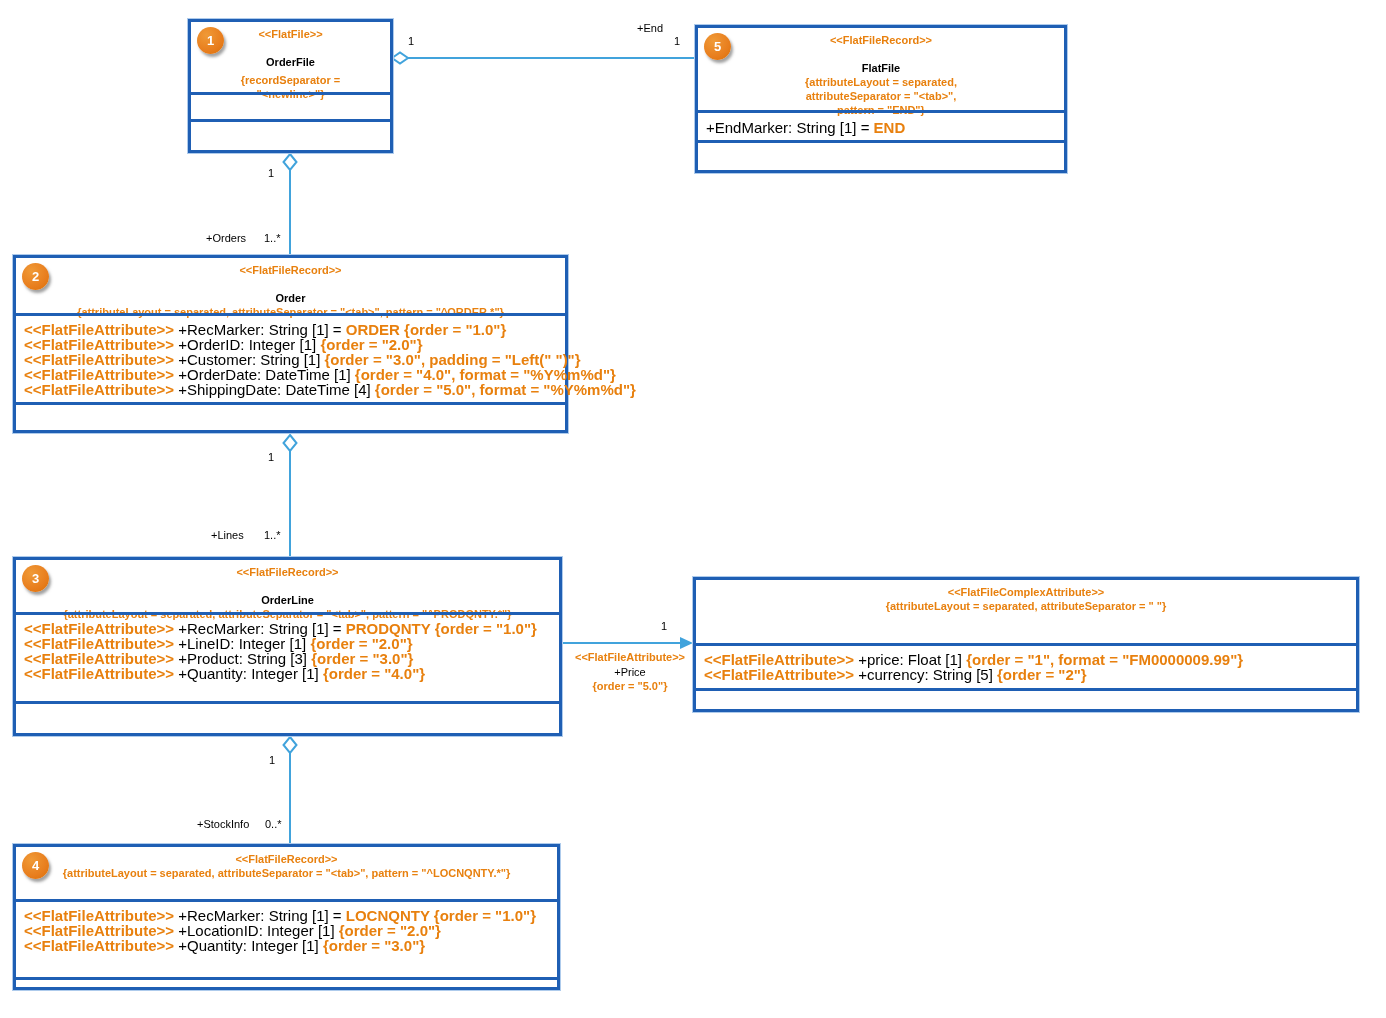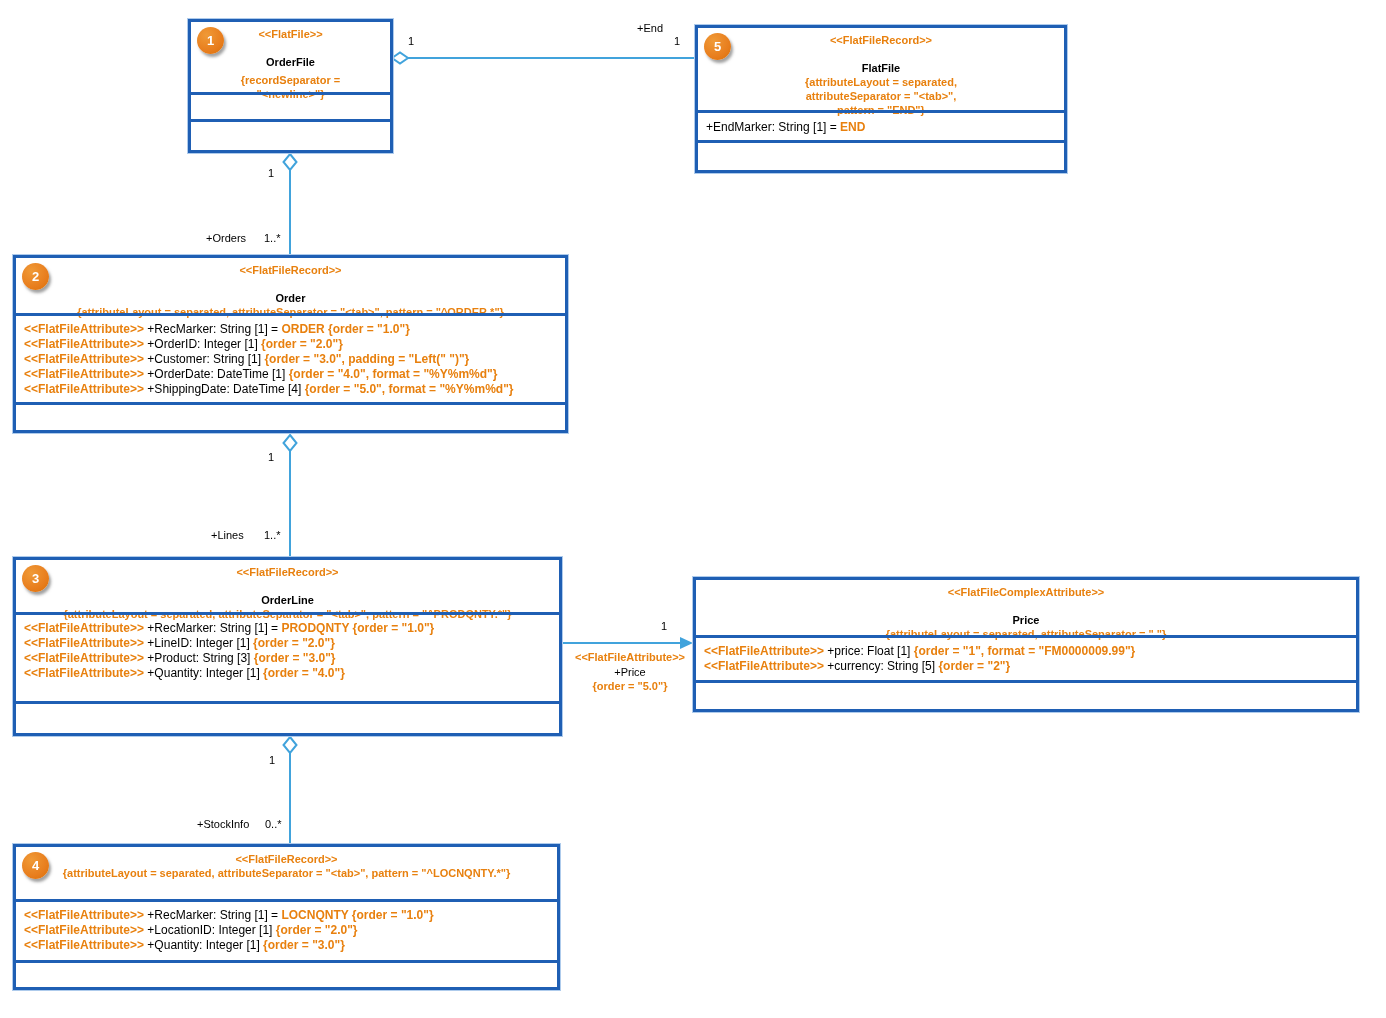--- a/index.html
+++ b/index.html
@@ -19,21 +19,21 @@
     display: flex;
     flex-direction: column;
   }
   .compartment { position: relative; }
   .compartment + .compartment { border-top: 3px solid #1F5FB4; }
   .c-title { text-align: center; padding-top: 5px; font-weight: bold; font-size: 11px; line-height: 14px; }
   .stereotype { color: #E8800E; font-weight: bold; }
   .classname  { color: #000000; font-weight: bold; margin-top: 14px; }
   .constraint { color: #E8800E; font-weight: bold; }
   .constraint div { line-height: 14px; }
-  .c-attrs { font-size: 12px; line-height: 15px; padding: 6px 4px 0 8px; white-space: nowrap; }
+  .c-attrs { font-size: 15px; line-height: 15px; padding: 6px 4px 0 8px; white-space: nowrap; }
   .attr-row .stereo { color: #E8800E; font-weight: bold; }
   .attr-row .txt    { color: #000000; }
   .attr-row .val    { color: #E8800E; font-weight: bold; }
   .c-empty { flex: 1; }
 
   
   .badge {
     position: absolute; left: 6px; top: 5px; width: 27px; height: 27px;
     border-radius: 50%;
     background: radial-gradient(circle at 35% 30%, #F09A37, #E87E1E 60%, #D96F08);
@@ -56,24 +56,24 @@
   .box-order     { left: 13px;  top: 255px; width: 555px; height: 178px; }
   .box-order .c-title { height: 55px; }
   .box-order .c-attrs { height: 89px; }
 
   .box-orderline { left: 13px;  top: 557px; width: 549px; height: 179px; }
   .box-orderline .c-title { height: 52px; }
   .box-orderline .c-attrs { height: 89px; }
 
   .box-stock     { left: 13px;  top: 844px; width: 547px; height: 146px; }
   .box-stock .c-title { height: 52px; }
-  .box-stock .c-attrs { height: 61px; }
+  .box-stock .c-attrs { height: 78px; }
 
   .box-price     { left: 693px; top: 577px; width: 666px; height: 135px; }
-  .box-price .c-title { height: 55px; }
+  .box-price .c-title { height: 63px; }
   .box-price .c-attrs { height: 45px; }
 
   
   .conn-label { position: absolute; font-size: 11px; color: #000000; white-space: nowrap; z-index: 2; }
   .price-label-block { position: absolute; left: 550px; top: 650px; width: 160px; text-align: center;
                        font-size: 11px; line-height: 14.5px; z-index: 2; }
   .price-label-block .stereotype, .price-label-block .order-tag { color: #E8800E; font-weight: bold; }
   .price-label-block .role { color: #000000; }
 </style>
 </head>
@@ -202,21 +202,20 @@
       <div class="attr-row"><span class="stereo">&lt;&lt;FlatFileAttribute&gt;&gt;</span><span class="txt"> +RecMarker: String [1] = </span><span class="val">LOCNQNTY {order = "1.0"}</span></div>
       <div class="attr-row"><span class="stereo">&lt;&lt;FlatFileAttribute&gt;&gt;</span><span class="txt"> +LocationID: Integer [1] </span><span class="val">{order = "2.0"}</span></div>
       <div class="attr-row"><span class="stereo">&lt;&lt;FlatFileAttribute&gt;&gt;</span><span class="txt"> +Quantity: Integer [1] </span><span class="val">{order = "3.0"}</span></div>
     </div>
     <div class="compartment c-empty"></div>
   </div>
 
   <div class="uml-box box-price">
     <div class="compartment c-title">
       <div class="stereotype">&lt;&lt;FlatFileComplexAttribute&gt;&gt;</div>
-      <div class="classname">Price</div>
       <div class="constraint">
         <div>{attributeLayout = separated, attributeSeparator = " "}</div>
       </div>
     </div>
     <div class="compartment c-attrs">
       <div class="attr-row"><span class="stereo">&lt;&lt;FlatFileAttribute&gt;&gt;</span><span class="txt"> +price: Float [1] </span><span class="val">{order = "1", format = "FM0000009.99"}</span></div>
       <div class="attr-row"><span class="stereo">&lt;&lt;FlatFileAttribute&gt;&gt;</span><span class="txt"> +currency: String [5] </span><span class="val">{order = "2"}</span></div>
     </div>
     <div class="compartment c-empty"></div>
   </div>

